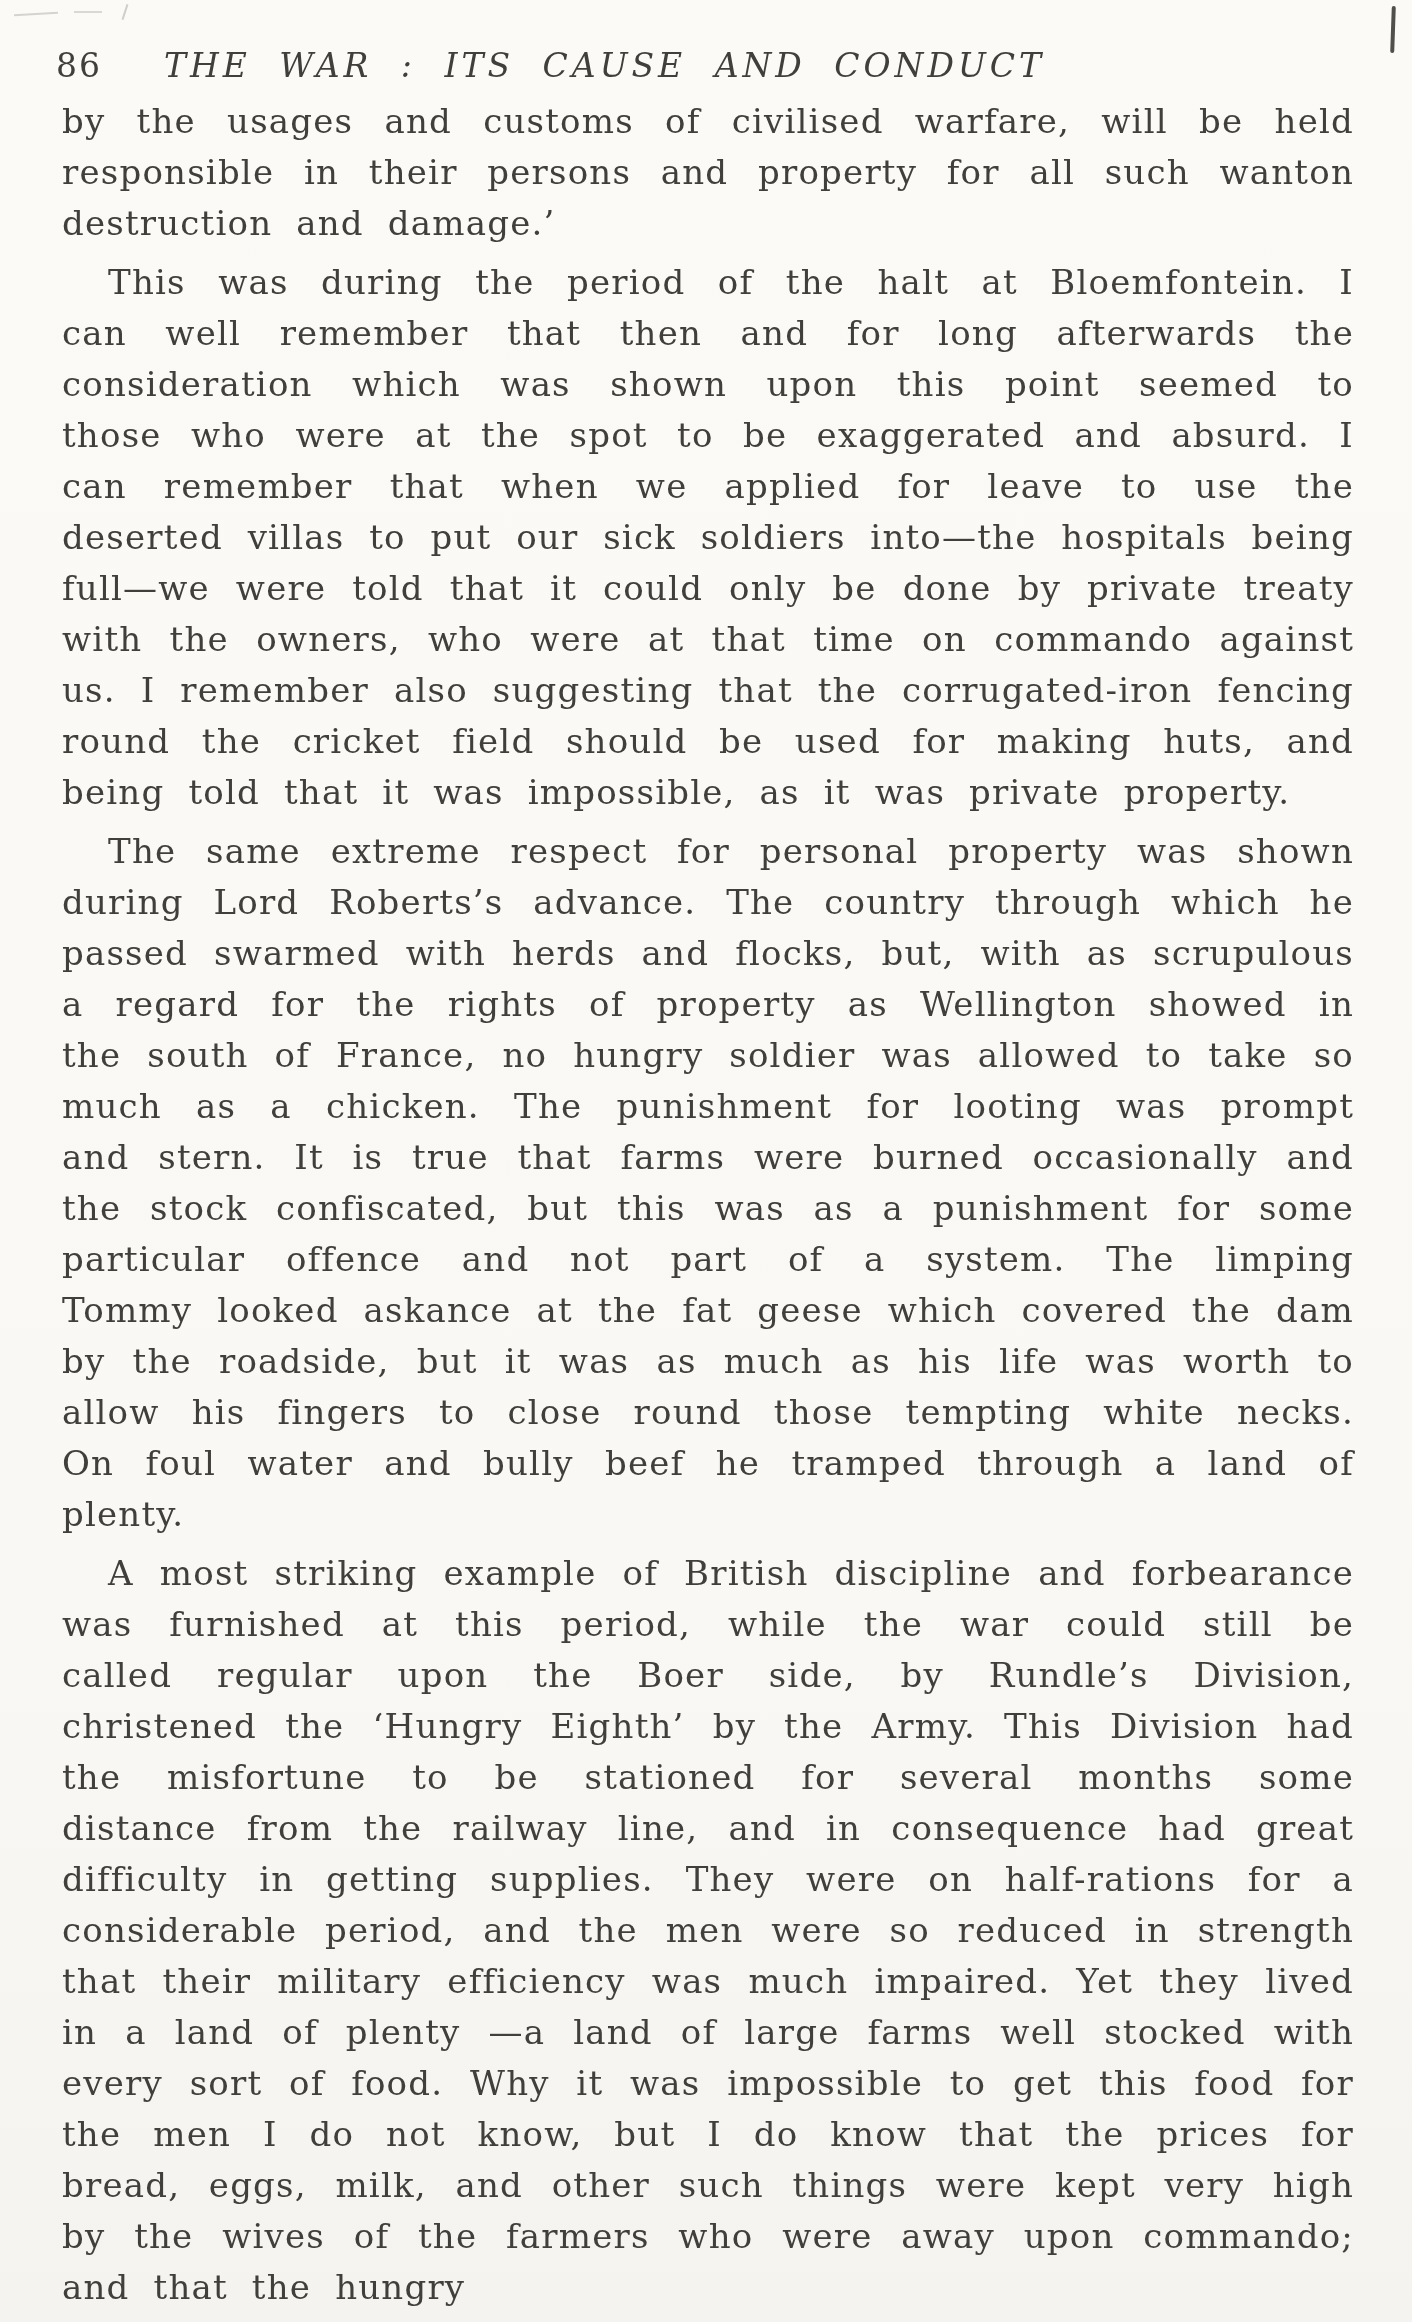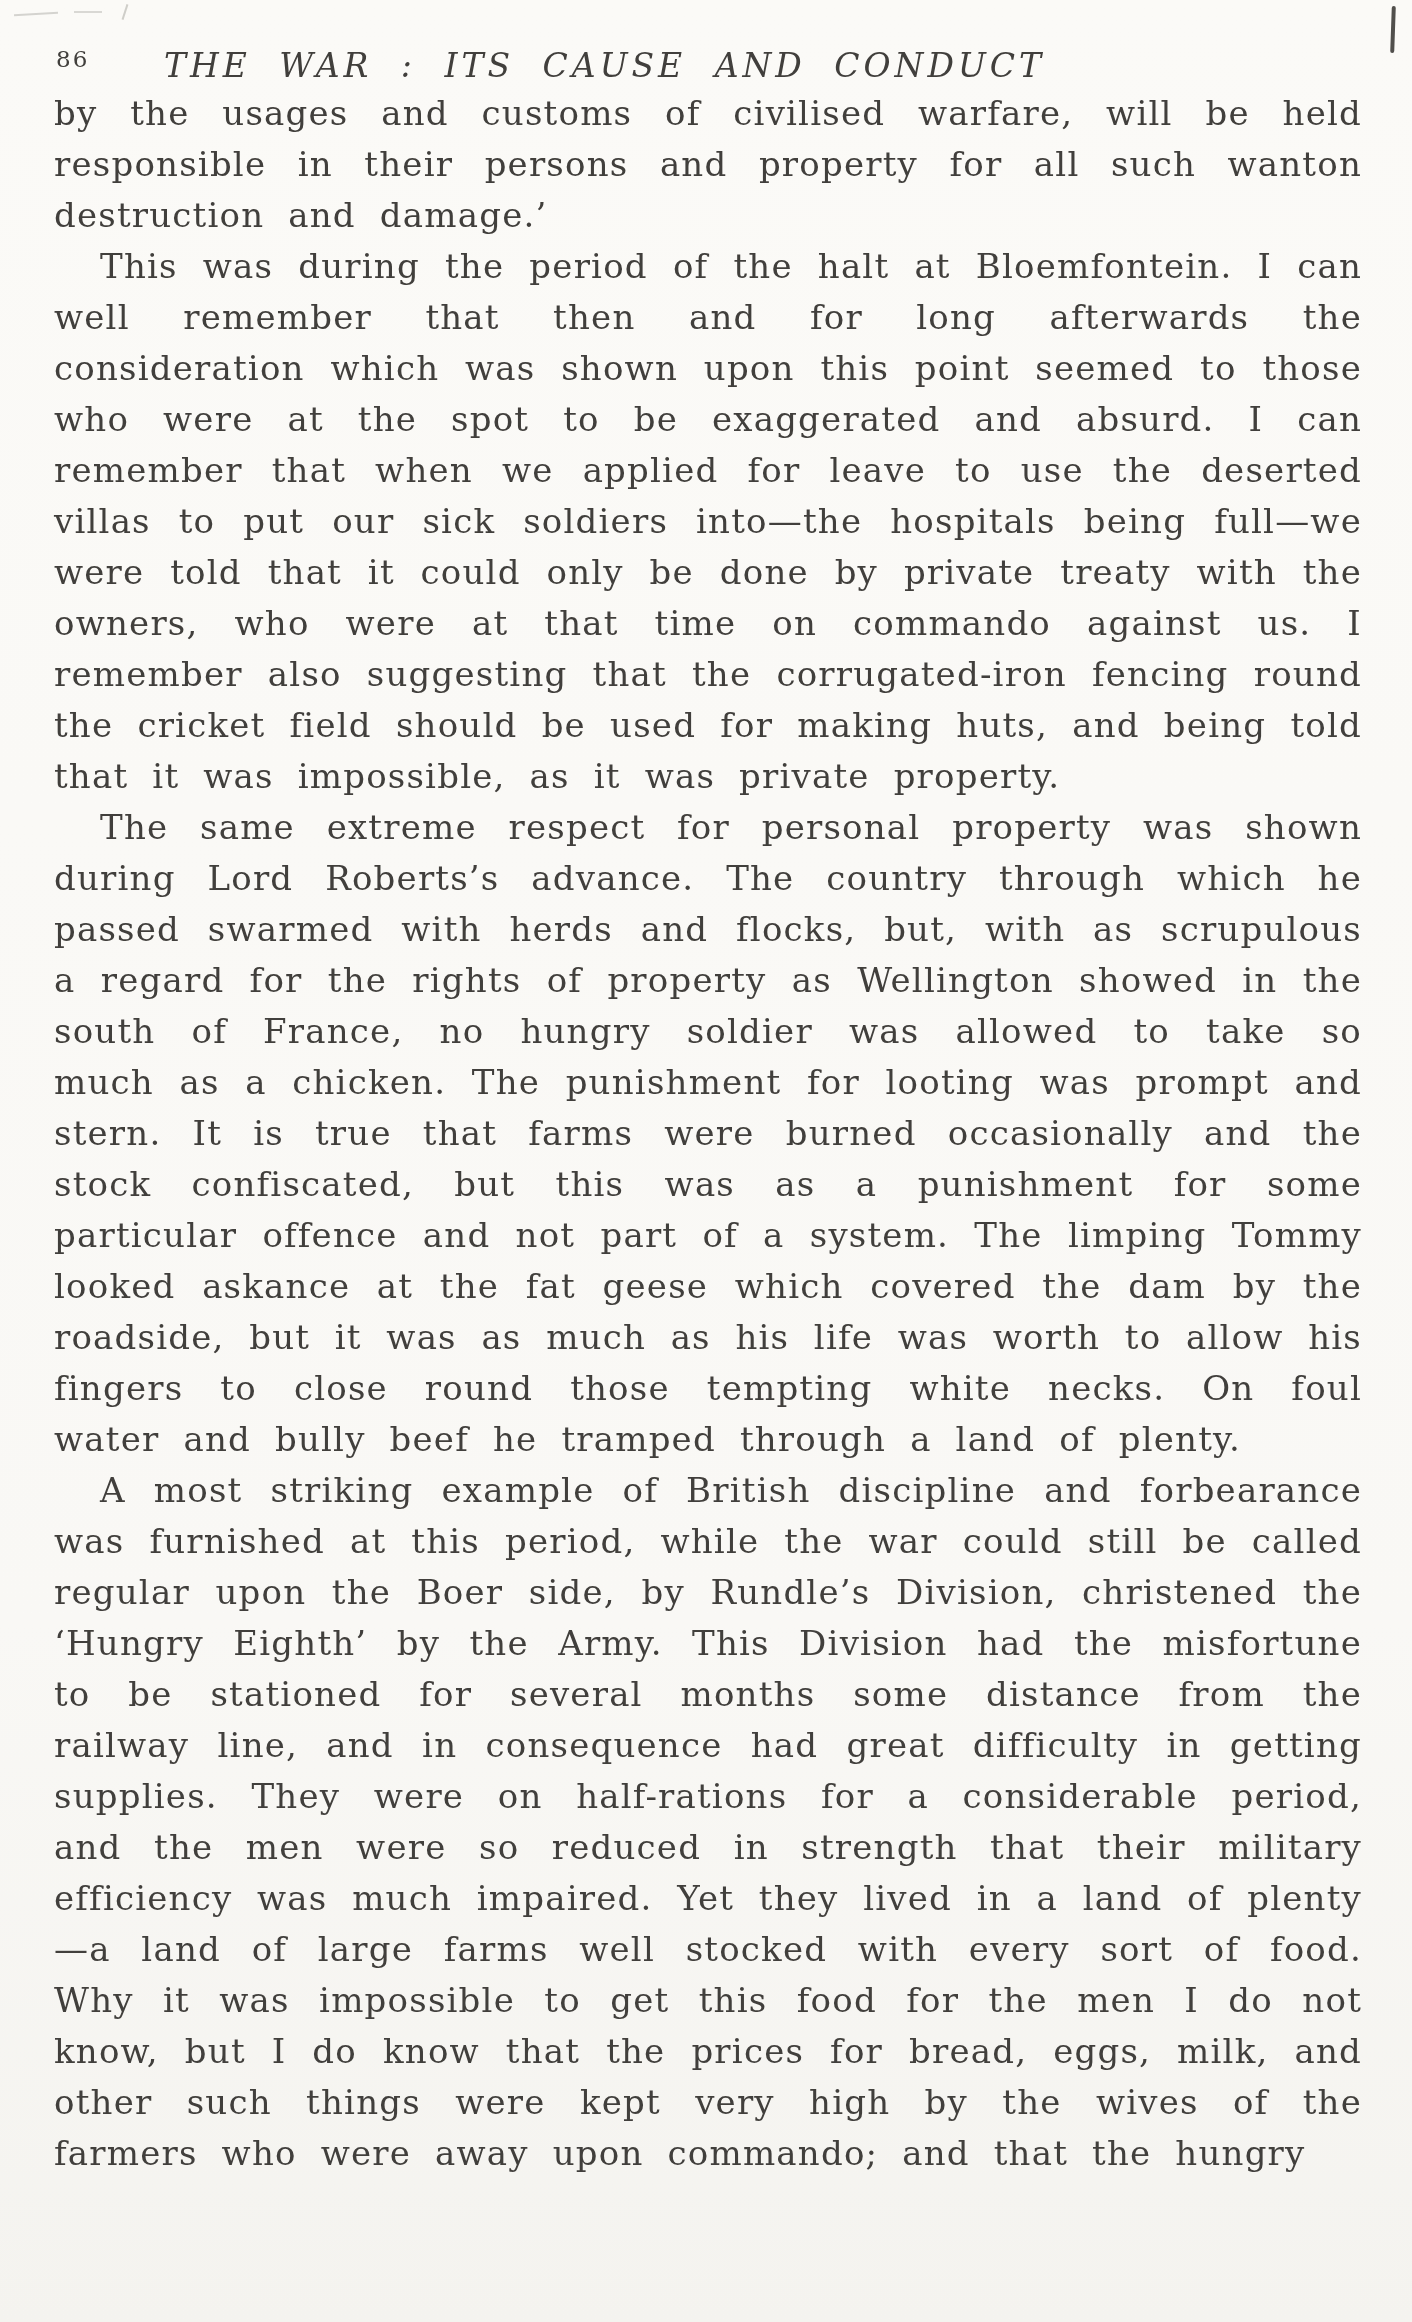--- a/index.html
+++ b/index.html
@@ -25,42 +25,42 @@
     top: 42px;
     left: 54px;
     width: 1308px;
     height: 44px;
     white-space: nowrap;
   }
   .page-number {
     position: absolute;
     left: 2px;
     top: 4px;
-    font-size: 23px;
+    font-size: 33px;
     letter-spacing: 2px;
   }
   .running-title {
     position: absolute;
     left: 110px;
     top: 4px;
     font-size: 33px;
     letter-spacing: 4px;
     word-spacing: 14px;
     font-style: italic;
   }
 
   
   .text-block {
     position: absolute;
     top: 88px;
     left: 54px;
     width: 1308px;
   }
   .para {
-    margin: 0;
+    margin: 8px;
     font-size: 34px;
     line-height: 51px;
     letter-spacing: 1.2px;
     word-spacing: 12px;
     text-align: justify;
     text-justify: inter-word;
   }
   .para.indent { text-indent: 46px; }
 
   

